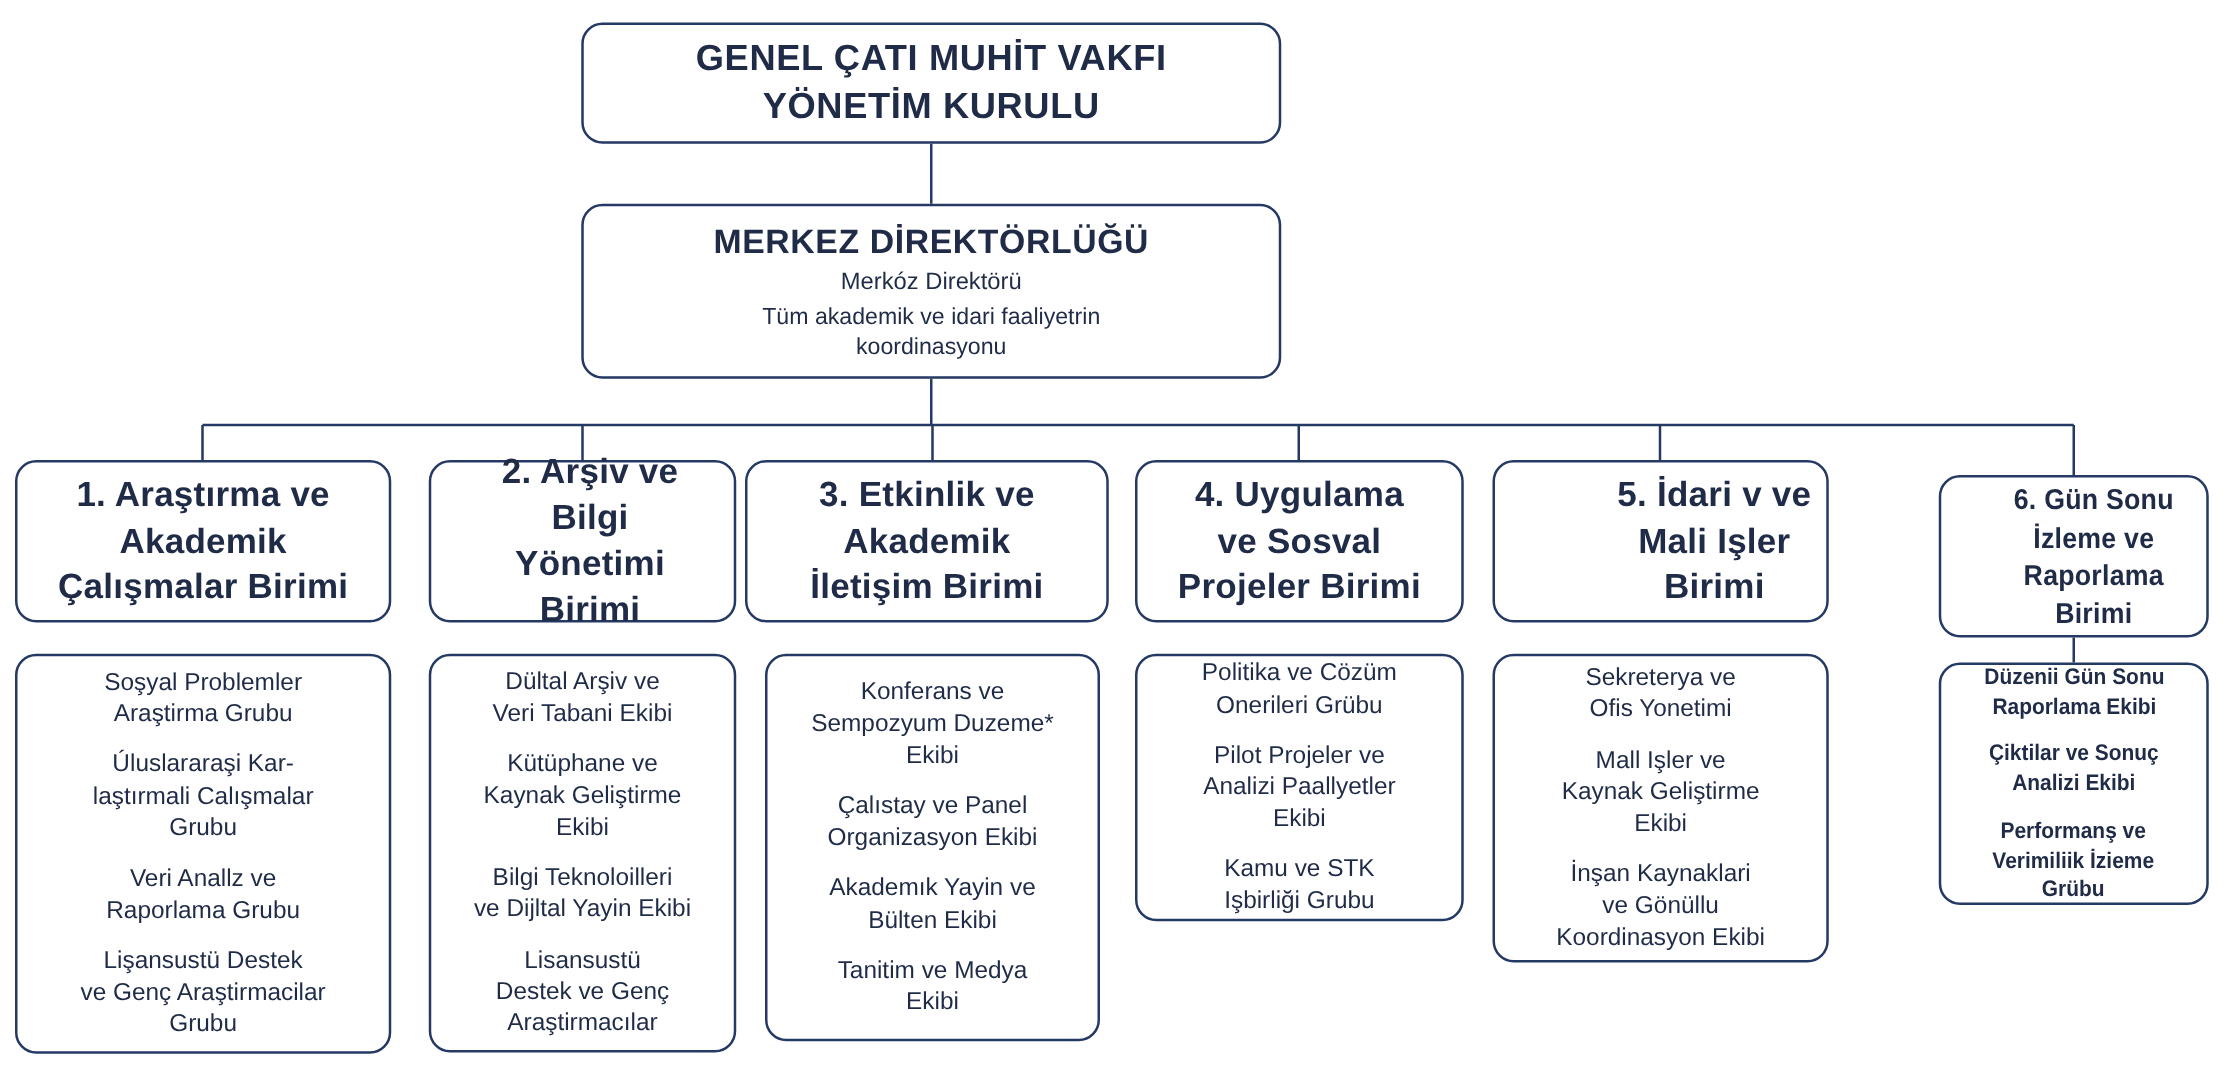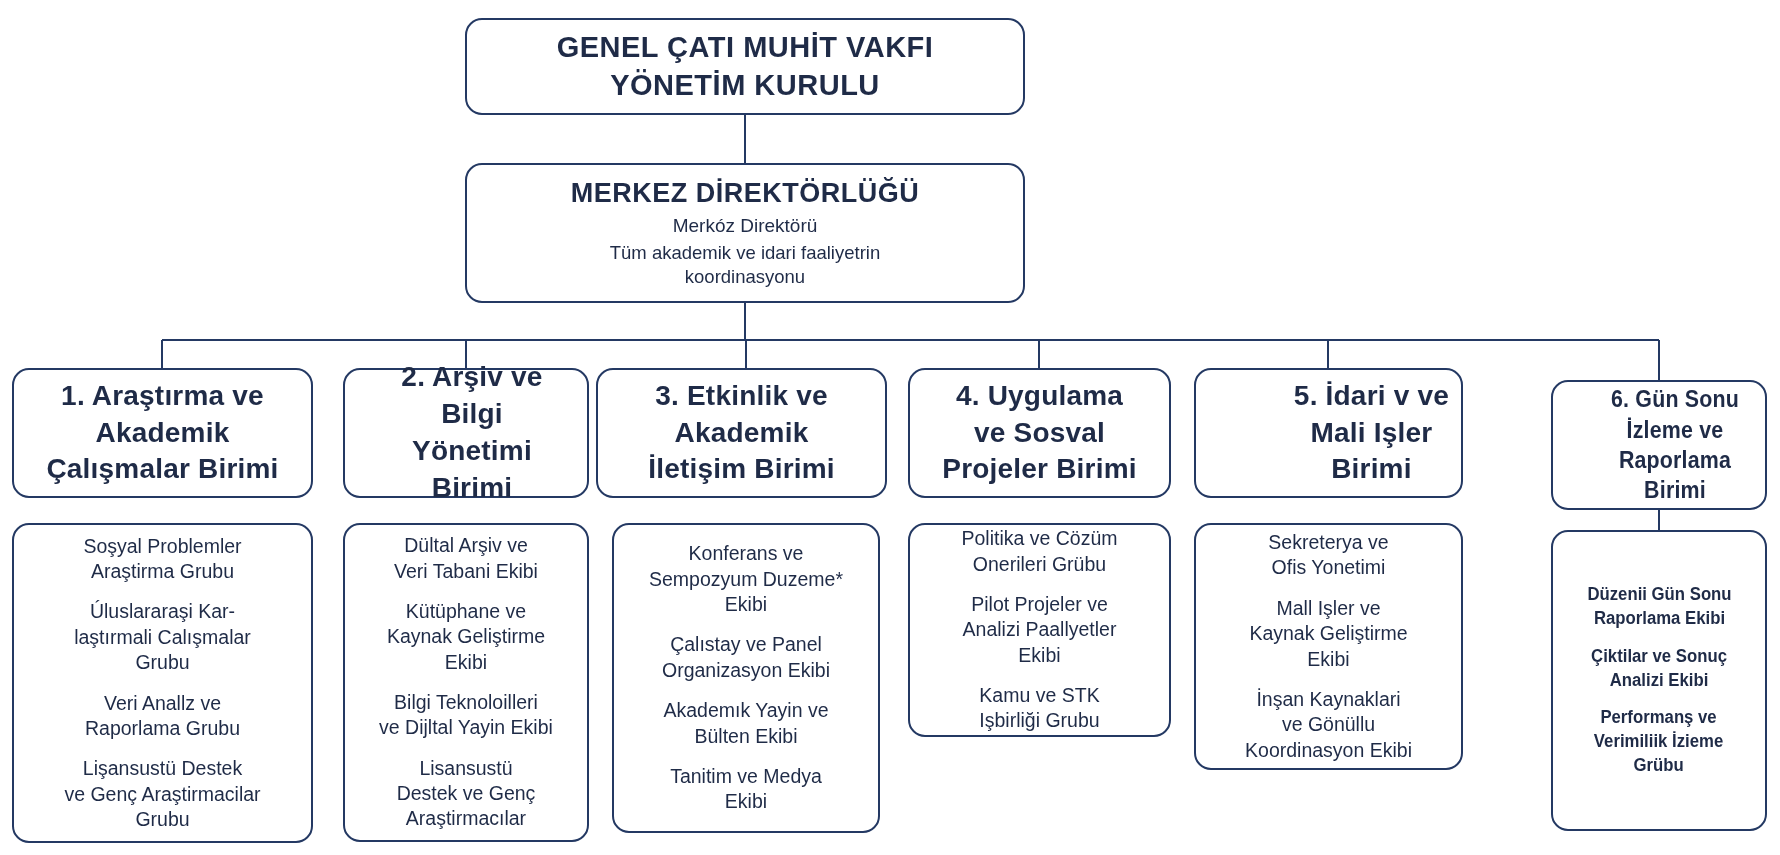--- a/index.html
+++ b/index.html
@@ -106,18 +106,18 @@
 Birimi</div></div>
     <div class="box dept-sub" style="left: 1194px; top: 523px; width: 269px; height: 247px;"><div class="team">Sekreterya ve
 Ofis Yonetimi</div><div class="team">Mall Işler ve
 Kaynak Geliştirme
 Ekibi</div><div class="team">İnşan Kaynaklari
 ve Gönüllu
 Koordinasyon Ekibi</div></div>
     <div class="box dept-head alt" style="left: 1551px; top: 380px; width: 216px; height: 130px; padding-left: 44px;"><div class="dept-title alt">6. Gün Sonu
 İzleme ve
 Raporlama Birimi</div></div>
-    <div class="box dept-sub alt" style="left: 1551px; top: 530px; width: 216px; height: 301px; align-items: center;"><div class="team">Düzenii Gün Sonu
+    <div class="box dept-sub alt" style="left: 1551px; top: 530px; width: 216px; height: 194px; align-items: center;"><div class="team">Düzenii Gün Sonu
 Raporlama Ekibi</div><div class="team">Çiktilar ve Sonuç
 Analizi Ekibi</div><div class="team">Performanş ve
 Verimiliik İzieme
 Grübu</div></div>
   </div>
 
 </body></html>

